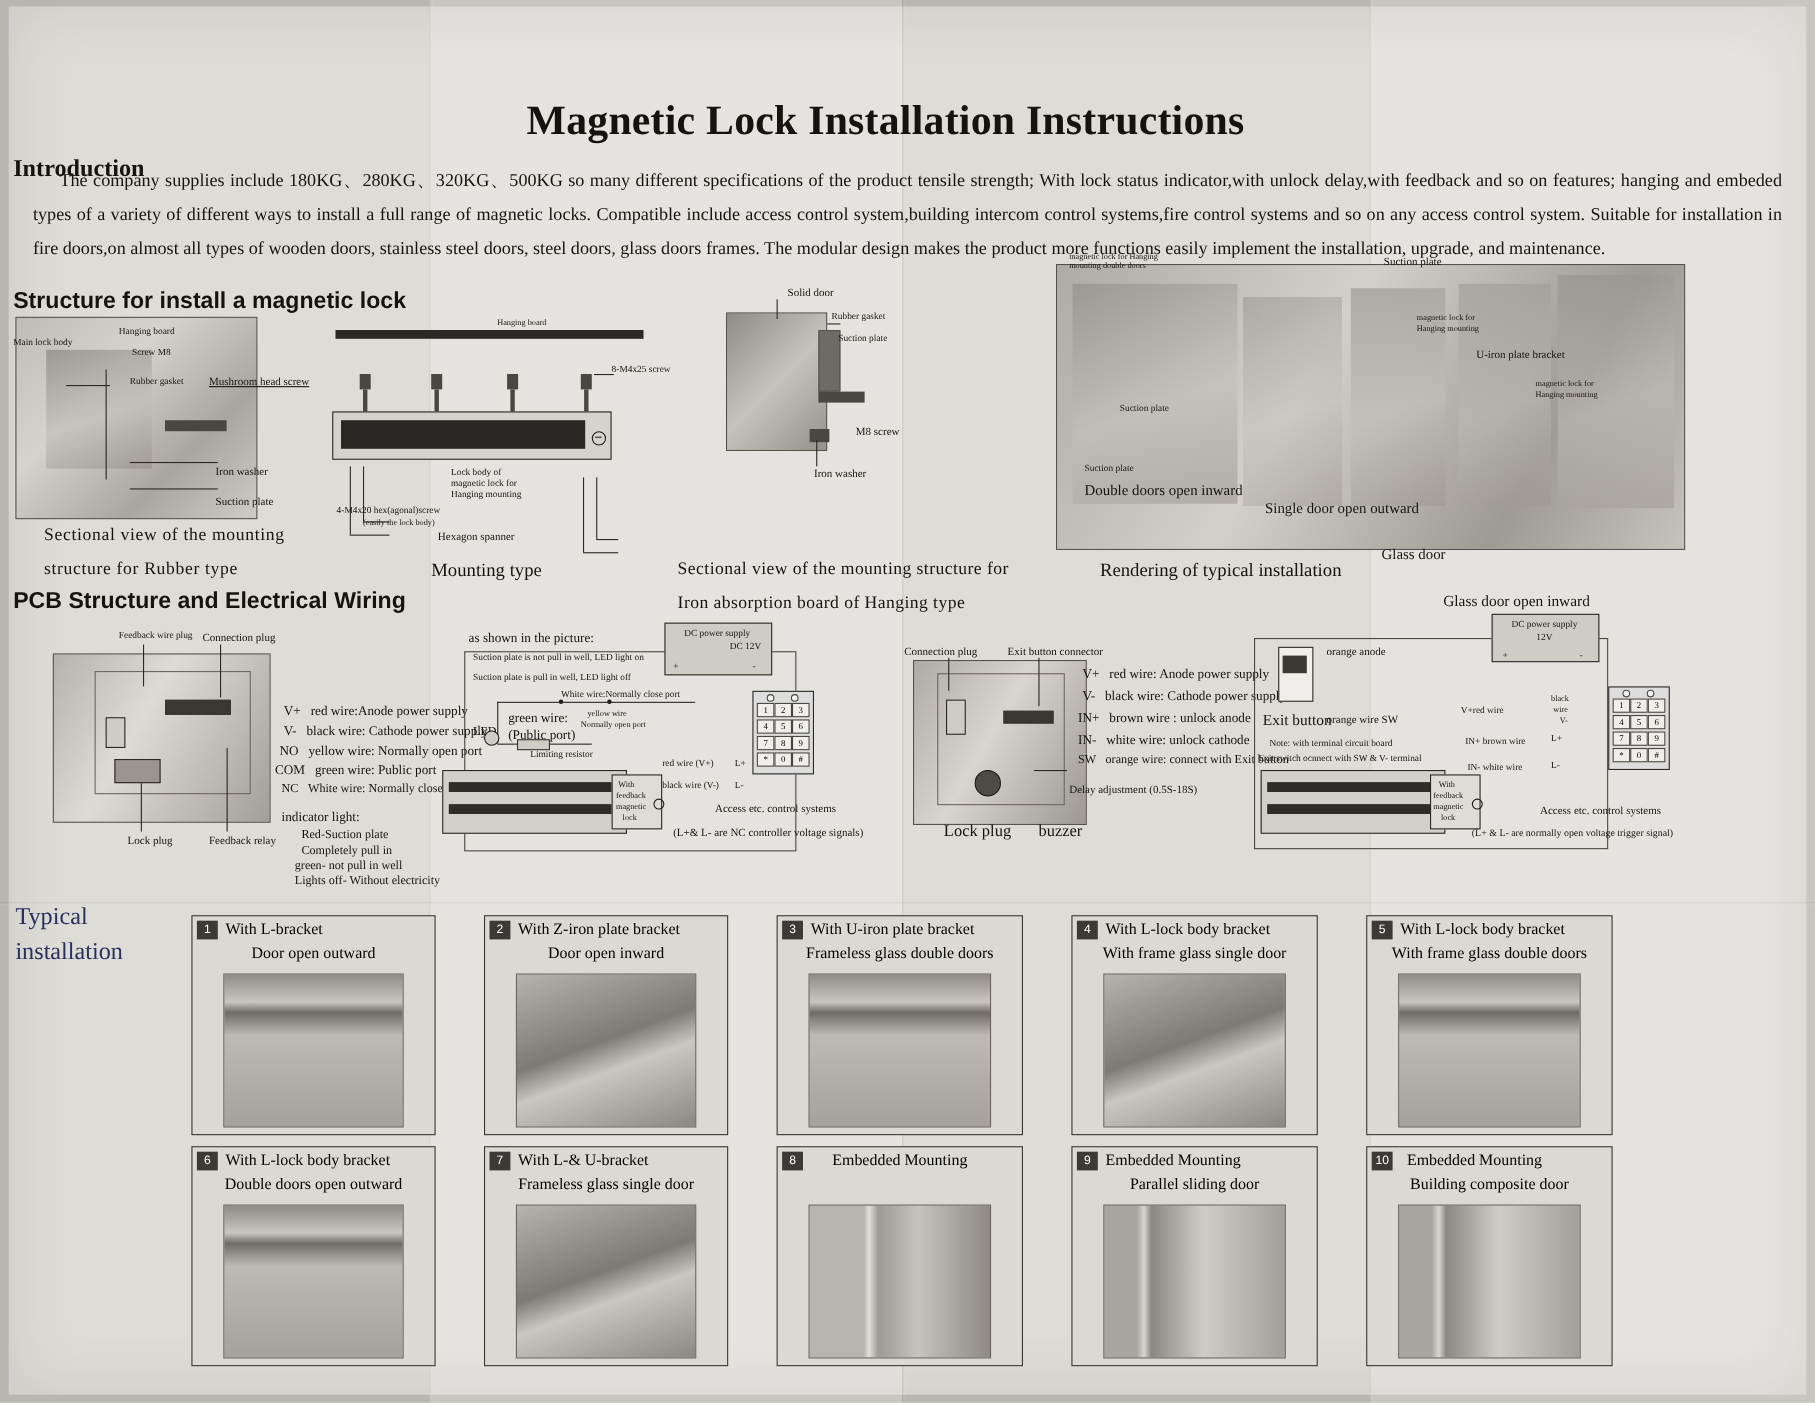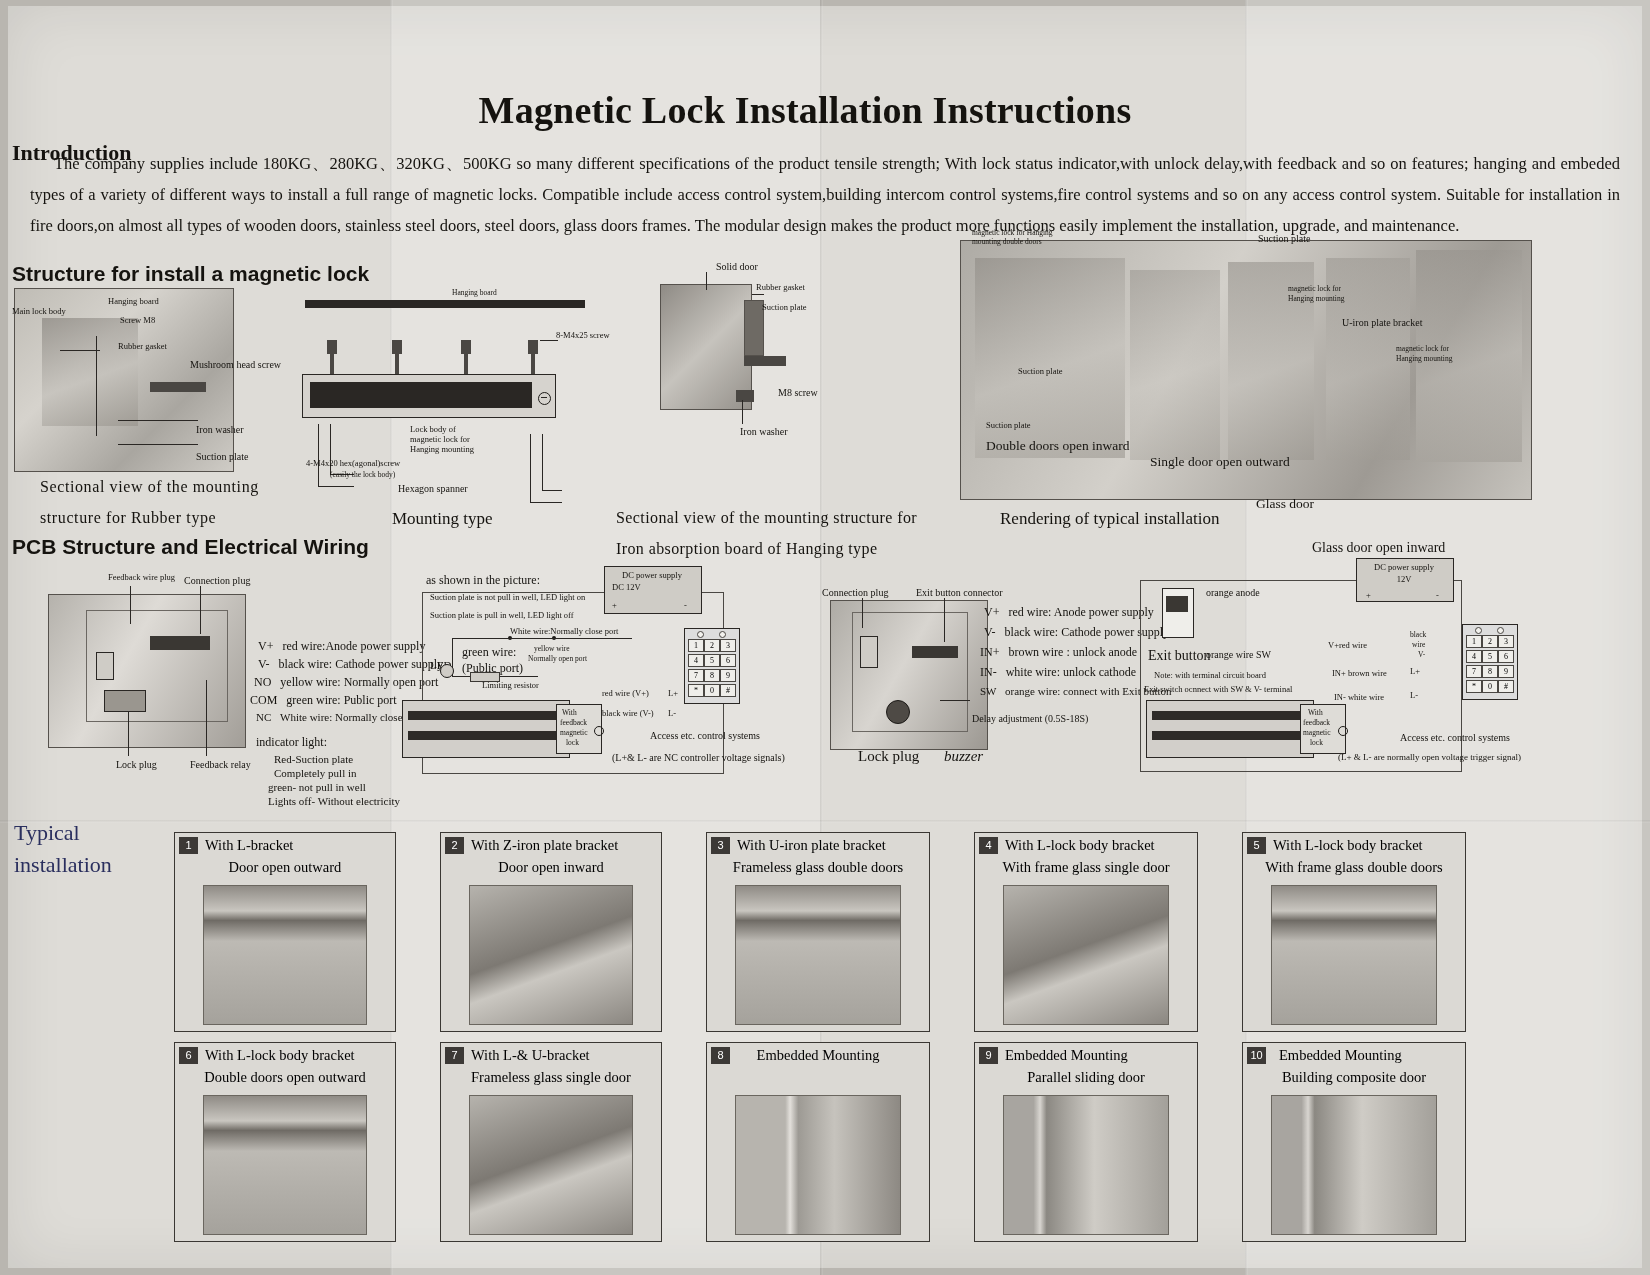--- a/index.html
+++ b/index.html
@@ -121,21 +121,21 @@
   <div class="ln" style="left:150px;top:382px;width:56px;height:10px;background:#4a4743;"></div>
   <div class="ln" style="left:96px;top:336px;width:1px;height:100px;"></div>
   <div class="ln" style="left:60px;top:350px;width:40px;height:1px;"></div>
   <div class="ln" style="left:118px;top:420px;width:80px;height:1px;"></div>
   <div class="ln" style="left:118px;top:444px;width:80px;height:1px;"></div>
 
   <div class="t xs" style="left:12px;top:306px;">Main lock body</div>
   <div class="t xs" style="left:108px;top:296px;">Hanging board</div>
   <div class="t xs" style="left:120px;top:315px;">Screw M8</div>
   <div class="t xs" style="left:118px;top:341px;">Rubber gasket</div>
-  <div class="t sm" style="left:190px;top:358px;">Mushroom head screw</div>
+  <div class="t sm" style="left:190px;top:341px;text-decoration:underline;">Mushroom head screw</div>
   <div class="t sm" style="left:196px;top:423px;">Iron  washer</div>
   <div class="t sm" style="left:196px;top:450px;">Suction plate</div>
 
   <div class="t cap" style="left:40px;top:478px;letter-spacing:.6px;">Sectional view of the mounting</div>
   <div class="t cap" style="left:40px;top:509px;letter-spacing:.6px;">structure for Rubber type</div>
 
   <div class="ln" style="left:305px;top:300px;width:280px;height:8px;background:#2a2724;"></div>
   <div class="t xxs" style="left:452px;top:288px;">Hanging board</div>
 
   <div class="ln" style="left:327px;top:340px;width:10px;height:14px;background:#4a4743;"></div>
@@ -271,21 +271,21 @@
   <div class="dot" style="left:508px;top:636px;"></div>
   <div class="dot" style="left:552px;top:636px;"></div>
   <div class="ln" style="left:452px;top:638px;width:180px;height:1px;"></div>
   <div class="ln" style="left:452px;top:676px;width:86px;height:1px;"></div>
   <div class="ln" style="left:452px;top:638px;width:1px;height:38px;"></div>
   <div class="ln" style="left:470px;top:672px;width:28px;height:8px;background:#cfccc6;border:1px solid #3a3733;"></div>
   <div class="circ" style="left:440px;top:664px;width:12px;height:12px;background:#cfccc6;"></div>
 
   <div class="box" style="left:604px;top:566px;width:96px;height:46px;background:#cfccc6;"></div>
   <div class="t xs" style="left:612px;top:570px;text-align:center;width:80px;">DC power supply</div>
-  <div class="t xs" style="left:612px;top:582px;text-align:left;width:80px;">DC 12V</div>
+  <div class="t xs" style="left:612px;top:582px;text-align:right;width:80px;">DC 12V</div>
   <div class="t xs" style="left:612px;top:600px;">+</div>
   <div class="t xs" style="left:684px;top:600px;">-</div>
 
   <div class="keypad" style="left:684px;top:628px;width:54px;height:74px;">
     <div class="led" style="left:12px;"></div>
     <div class="led" style="left:34px;"></div>
     <div class="kgrid">
       <div class="k">1</div>
       <div class="k">2</div>
       <div class="k">3</div>
@@ -348,21 +348,21 @@
     <span style="margin-left:6px">white wire: unlock cathode</span>
   </div>
   <div class="t mid2" style="left:980px;top:684px;">
     <span>SW</span>
     <span style="margin-left:6px">orange wire: connect with Exit button</span>
   </div>
 
   <div class="t sm" style="left:972px;top:712px;">Delay adjustment (0.5S-18S)</div>
   <div class="ln" style="left:940px;top:700px;width:30px;height:1px;"></div>
   <div class="t cap" style="left:858px;top:748px;font-size:15px;">Lock plug</div>
-  <div class="t cap" style="left:944px;top:748px;font-size:15px;font-style:italic;">buzzer</div>
+  <div class="t cap" style="left:944px;top:748px;font-size:15px;">buzzer</div>
 
   <div class="box" style="left:1140px;top:580px;width:320px;height:190px;border-color:#4a4743;"></div>
   <div class="box" style="left:1162px;top:588px;width:30px;height:48px;background:#efeeea;"></div>
   <div class="ln" style="left:1166px;top:596px;width:22px;height:16px;background:#3a3733;"></div>
   <div class="t sm" style="left:1206px;top:586px;">orange anode</div>
   <div class="t sm" style="left:1206px;top:612px;margin-top:36px;">orange wire SW</div>
   <div class="t cap" style="left:1148px;top:648px;font-size:14px;">Exit button</div>
   <div class="t xs" style="left:1154px;top:670px;">Note: with terminal circuit board</div>
   <div class="t xs" style="left:1144px;top:684px;">Exit switch ocnnect with SW &amp; V- terminal</div>
 

